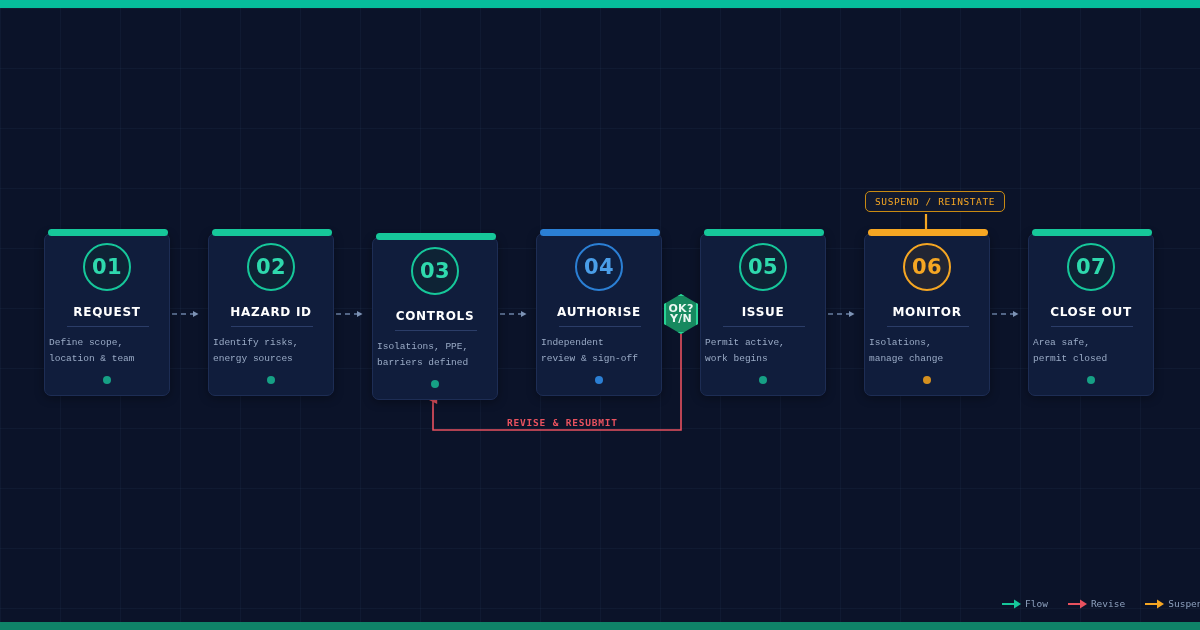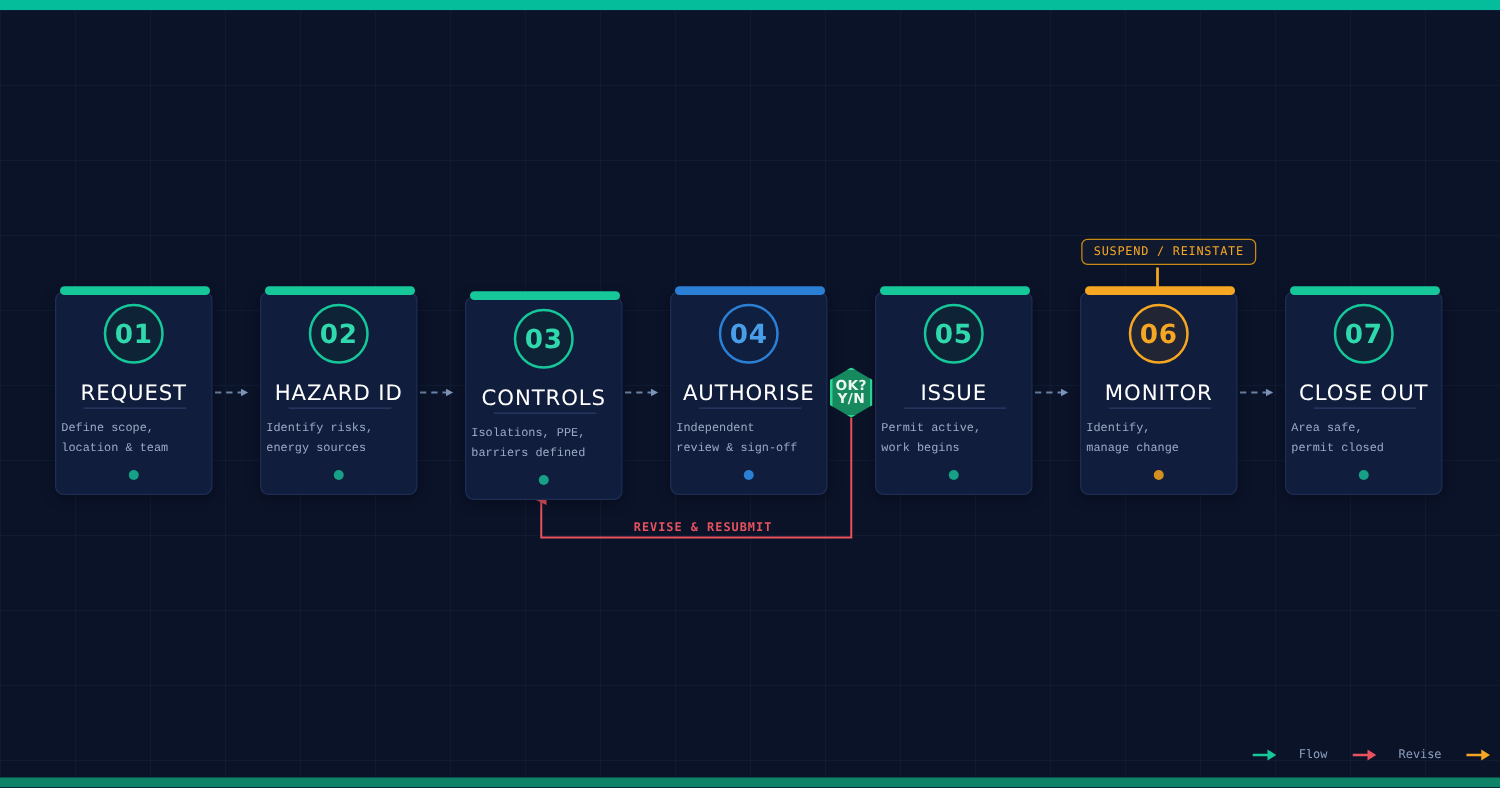--- a/index.html
+++ b/index.html
@@ -50,21 +50,21 @@
     width:48px; height:48px; border-radius:50%;
     border:2px solid;
     background:rgba(12,40,48,0.55);
     display:flex; align-items:center; justify-content:center;
     font-size:21px; font-weight:bold;
     letter-spacing:0.5px;
   }
   .card-title {
     position:absolute; left:0; top:71px; width:100%;
     text-align:center;
-    font-size:17px; font-weight:normal; letter-spacing:0.7px;
+    font-size:12px; font-weight:bold; letter-spacing:0.7px;
     color:#ffffff;
   }
   .card-rule {
     position:absolute; left:22px; top:92px;
     width:82px; height:1px;
     background:#2b3d68;
   }
   .card-desc {
     position:absolute; left:4px; top:101px; width:118px;
     text-align:left;
@@ -131,21 +131,21 @@
   }
 
   
   #legend {
     position:absolute; left:1002px; top:598px;
     display:flex; align-items:center; gap:20px;
     font-family:"DejaVu Sans Mono", monospace;
     font-size:9.5px; color:#8da0bd;
     white-space:nowrap;
   }
-  .legend-item { display:flex; align-items:center; gap:17px; }
+  .legend-item { display:flex; align-items:center; gap:3px; }
   .legend-arrow { display:block; }
 </style>
 </head>
 <body>
 
 <div id="stage">
 
   <div class="bar-top"></div>
   <div class="bar-bottom"></div>
 
@@ -232,21 +232,21 @@
     </div>
     <div class="card-dot"></div>
   </div>
 
   <div class="card t-amber" style="left:864px; top:233px;">
     <div class="card-accent"></div>
     <div class="num-circle">06</div>
     <div class="card-title">MONITOR</div>
     <div class="card-rule"></div>
     <div class="card-desc">
-      <div>Identify,</div>
+      <div>Isolations,</div>
       <div>manage change</div>
     </div>
     <div class="card-dot"></div>
   </div>
 
   <div class="card t-teal" style="left:1028px; top:233px;">
     <div class="card-accent"></div>
     <div class="num-circle">07</div>
     <div class="card-title">CLOSE OUT</div>
     <div class="card-rule"></div>

